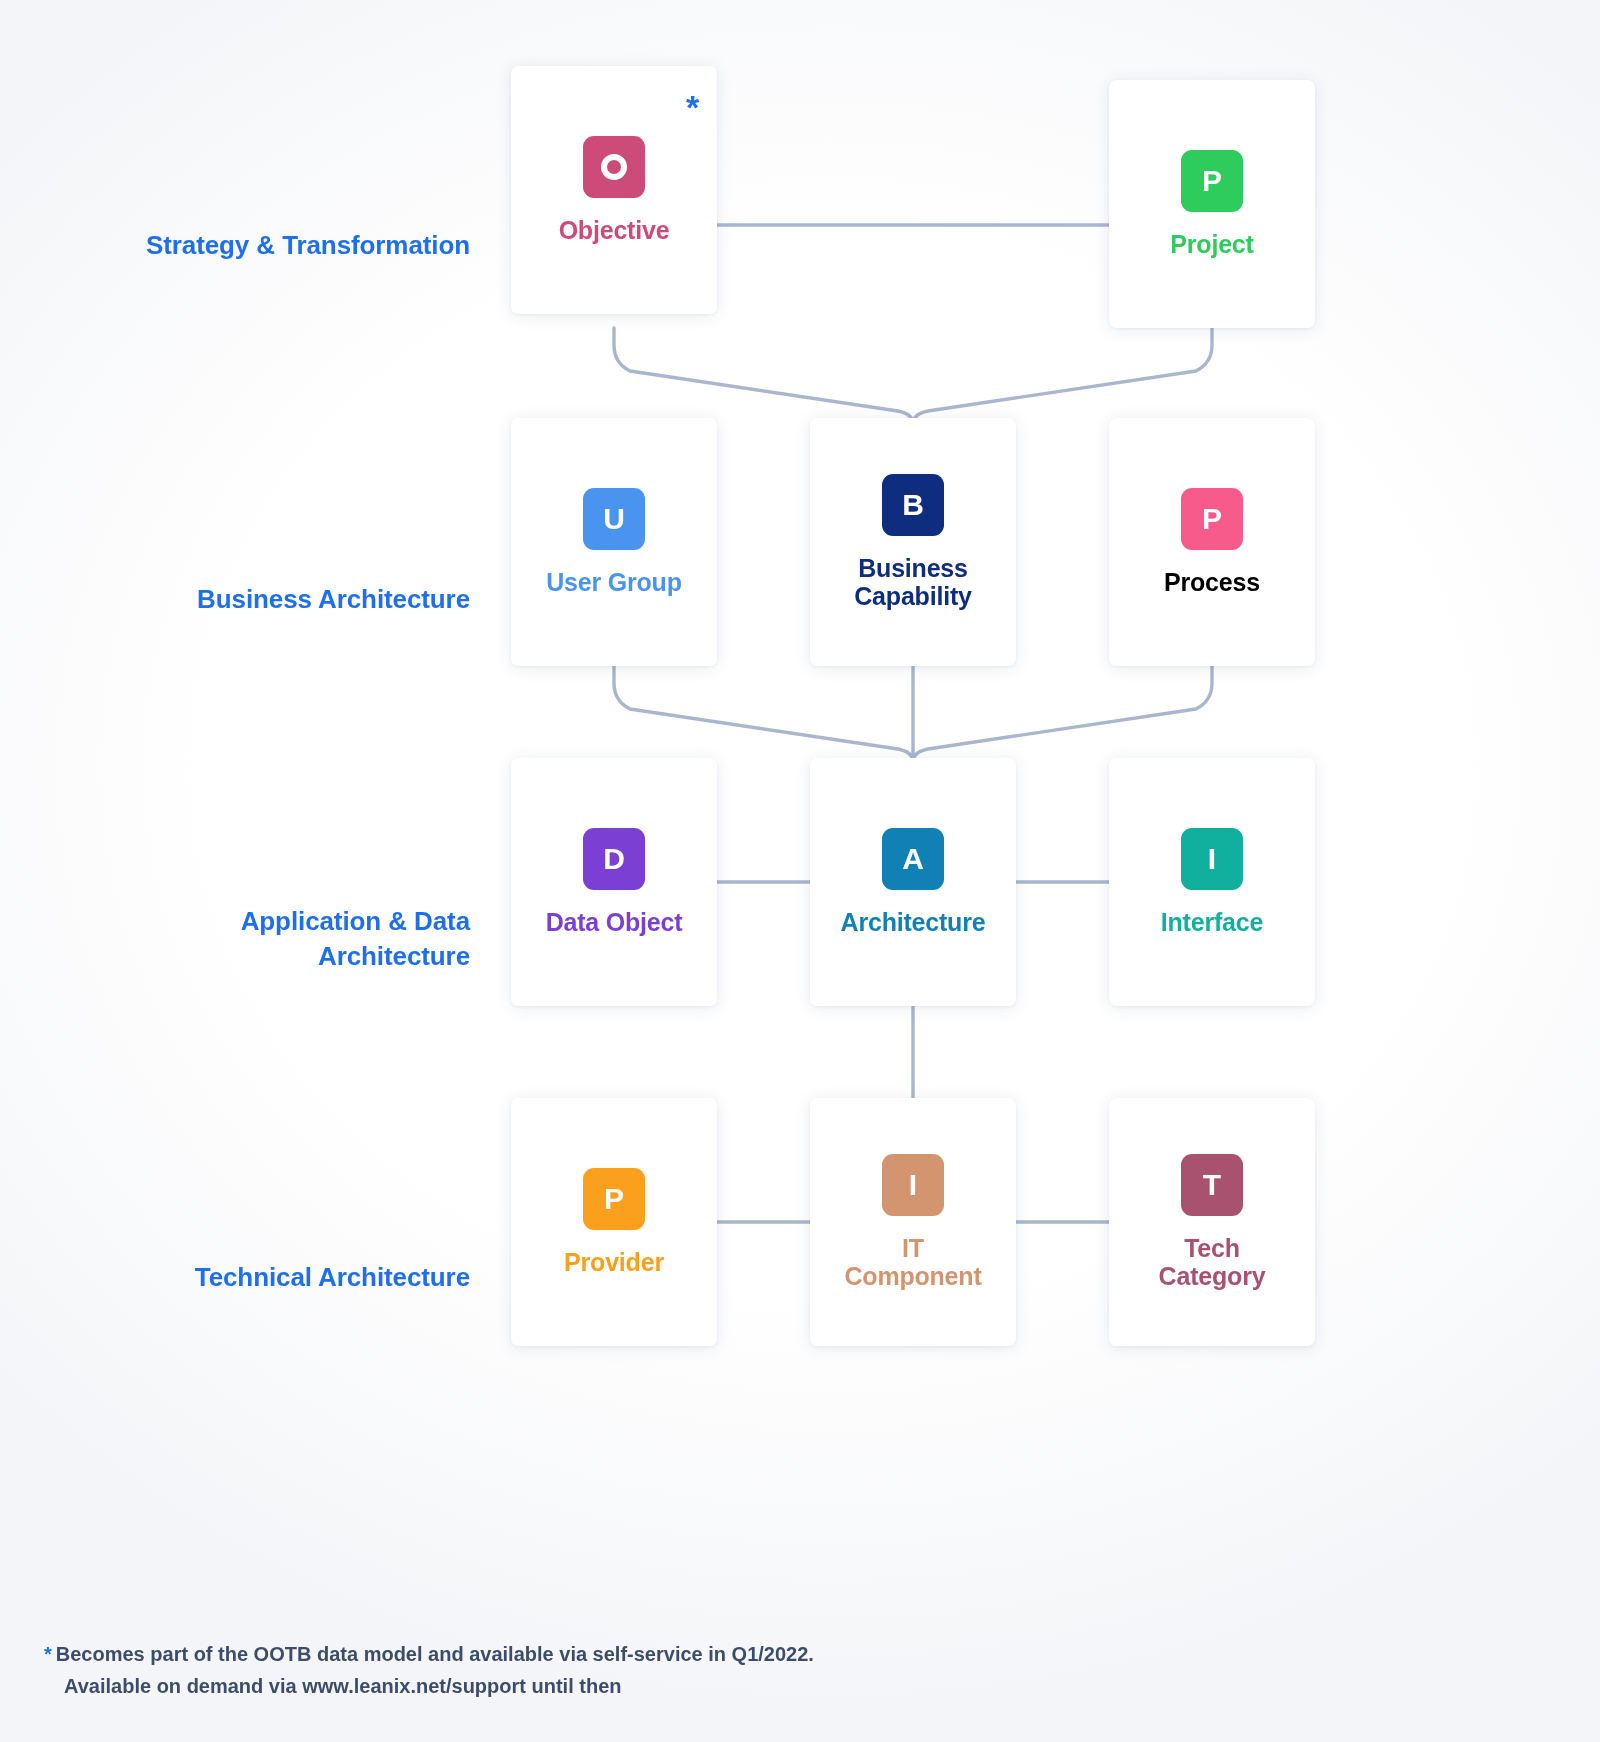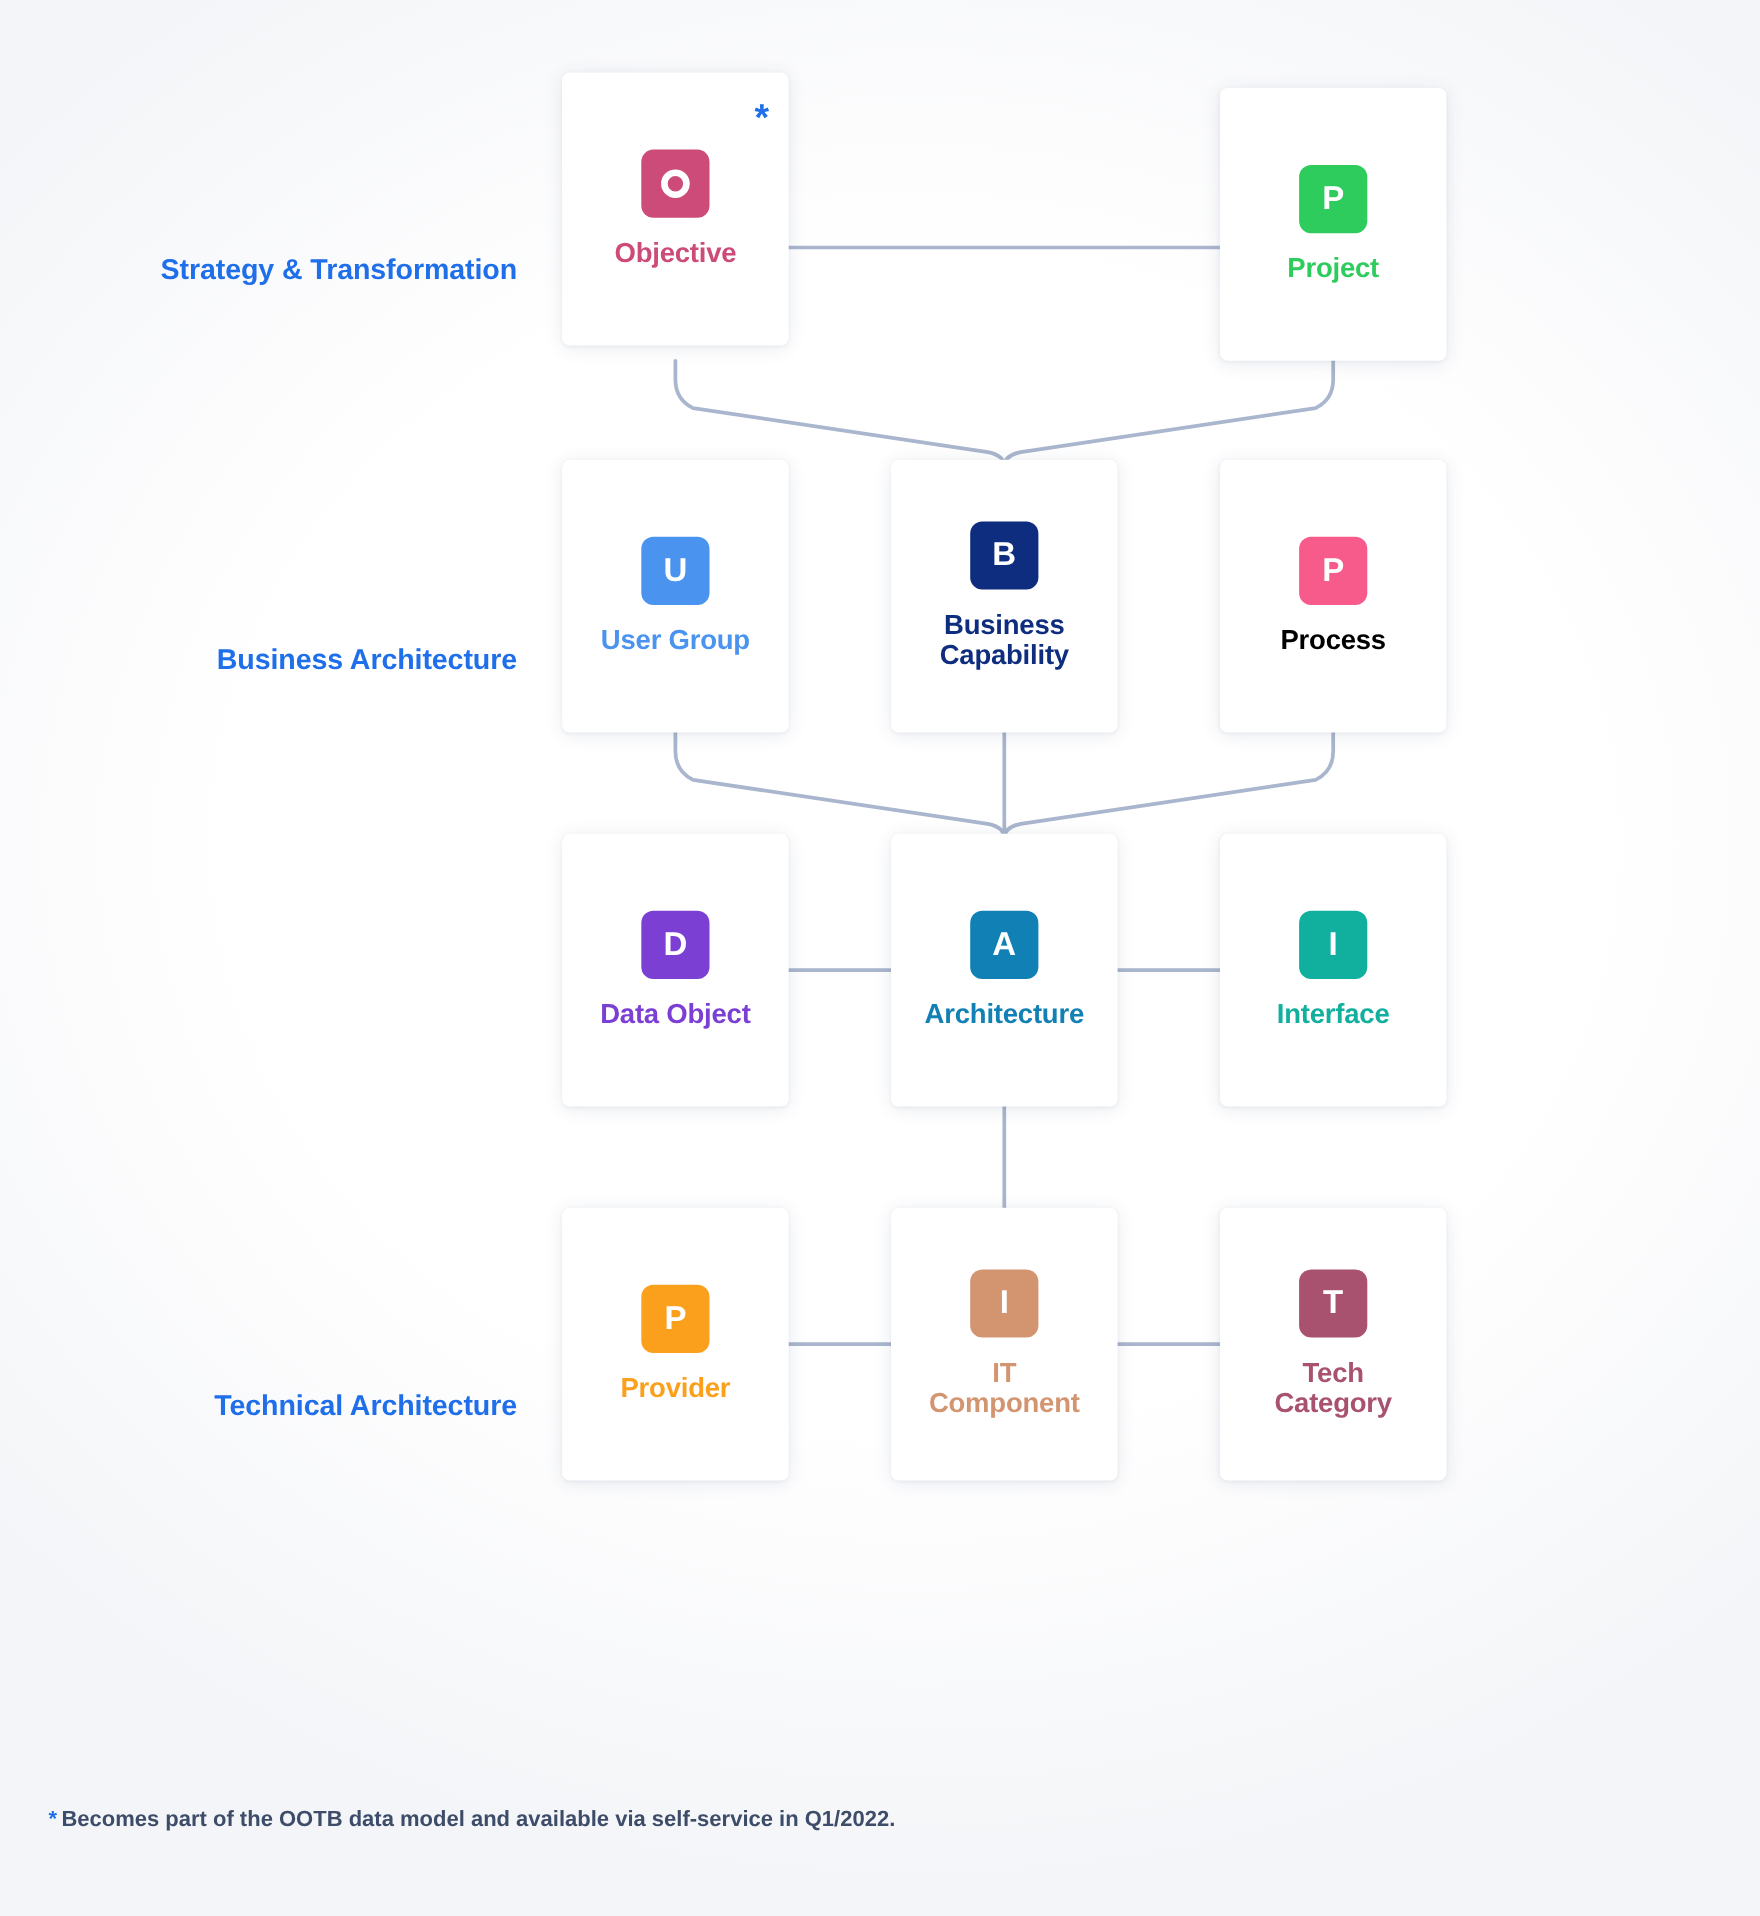--- a/index.html
+++ b/index.html
@@ -141,20 +141,22 @@
 
       <path d="M 913 1006 L 913 1098"></path>
 
       <path d="M 717 1222 L 810 1222"></path>
       <path d="M 1016 1222 L 1109 1222"></path>
     </g>
   </svg>
 
   <div class="row-label" style="top:186px">Strategy &amp; Transformation</div>
   <div class="row-label" style="top:540px">Business Architecture</div>
+  <div class="row-label" style="top:862px; white-space:pre-line">Application &amp; Data
+Architecture</div>
   <div class="row-label" style="top:1218px">Technical Architecture</div>
 
   <div class="card" style="left:511px; top:66px; width:206px; height:248px;">
     <div class="glyph" style="background:#cc4b78;">
       <span class="ring"></span>
     </div>
     <div class="card-label" style="color:#cc4b78">Objective</div>
   </div>
   <div class="star-mark" style="left:686px; top:90px;">*</div>
 
@@ -206,15 +208,16 @@
   </div>
 
   <div class="card" style="left:1109px; top:1098px; width:206px; height:248px;">
     <div class="glyph" style="background:#a8526f;">T</div>
     <div class="card-label" style="color:#a8526f">Tech
 Category</div>
   </div>
 
   <div id="footnote">
     <span class="fn-star">*</span><span>Becomes part of the OOTB data model and available via self-service in Q1/2022.</span>
+    <span class="fn-line2">Available on demand via www.leanix.net/support until then</span>
   </div>
 
 </div>
 
 </body></html>

